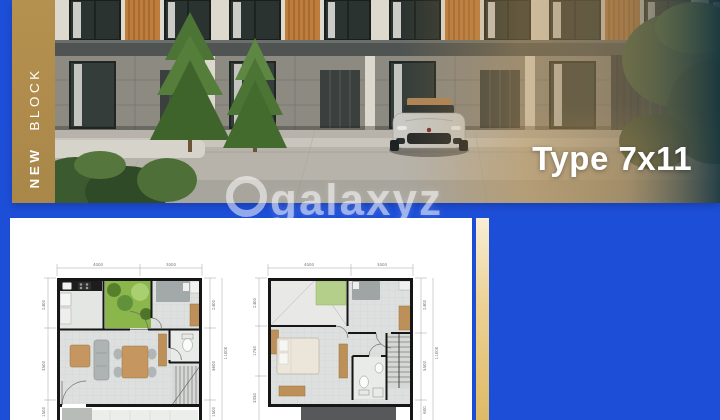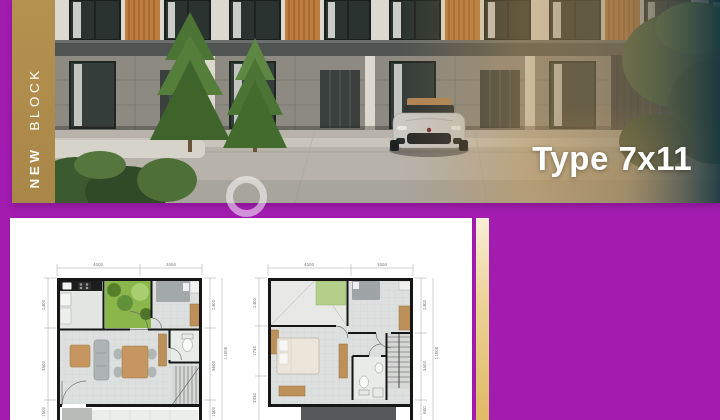--- a/index.html
+++ b/index.html
@@ -1,16 +1,16 @@
 <!DOCTYPE html>
 <html><head>
 <meta charset="utf-8">
 <style>
   html,body{margin:0;padding:0;}
-  .page{position:relative;width:720px;height:420px;background:#a21caf;overflow:hidden;
+  .page{position:relative;width:720px;height:420px;background:#1d4ed8;overflow:hidden;
         font-family:"Liberation Sans",sans-serif;}
 
   
   .hero{position:absolute;left:12px;top:0;width:708px;height:203px;
         box-shadow:0 3px 7px rgba(0,0,0,.18);}
   .gold-bar{position:absolute;left:0;top:0;width:43px;height:100%;
         background:linear-gradient(180deg,#b5914f 0%,#a98749 100%);}
   .badge-text{position:absolute;left:50%;bottom:14px;transform:translateX(-50%) rotate(180deg);
         writing-mode:vertical-rl;color:#fff;font-size:13.5px;letter-spacing:3.5px;white-space:nowrap;}
   .badge-text .w1{font-weight:700;}
@@ -143,21 +143,21 @@
     </div>
     <div class="gold-bar">
       <div class="badge-text">
         <span class="w1">NEW</span>
         <span class="w2">BLOCK</span>
       </div>
     </div>
   </div>
 
   <div class="watermark">
-    <span class="ring"></span>
+    <span class="ring"></span><span>galaxyz</span>
   </div>
 
   <div class="plans-panel">
 
     <svg id="fp1" class="plan-svg" width="210" height="172" viewBox="0 0 210 172">
       <defs>
         <pattern id="tile1" width="7" height="7" patternUnits="userSpaceOnUse">
           <rect width="7" height="7" fill="#dde0de"></rect>
           <path d="M7 0H0V7" stroke="#cdd1cf" stroke-width="0.6" fill="none"></path>
         </pattern>

